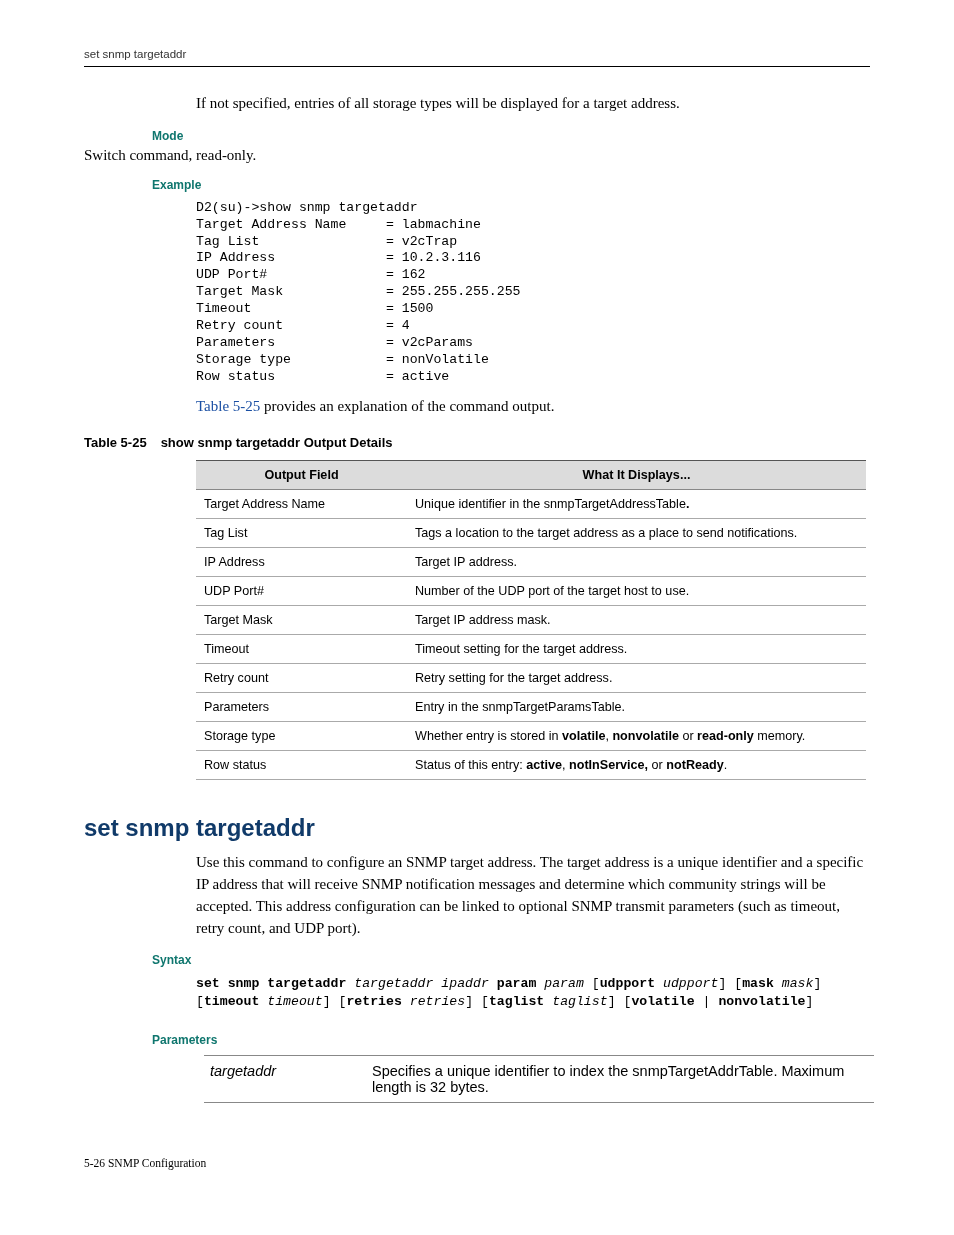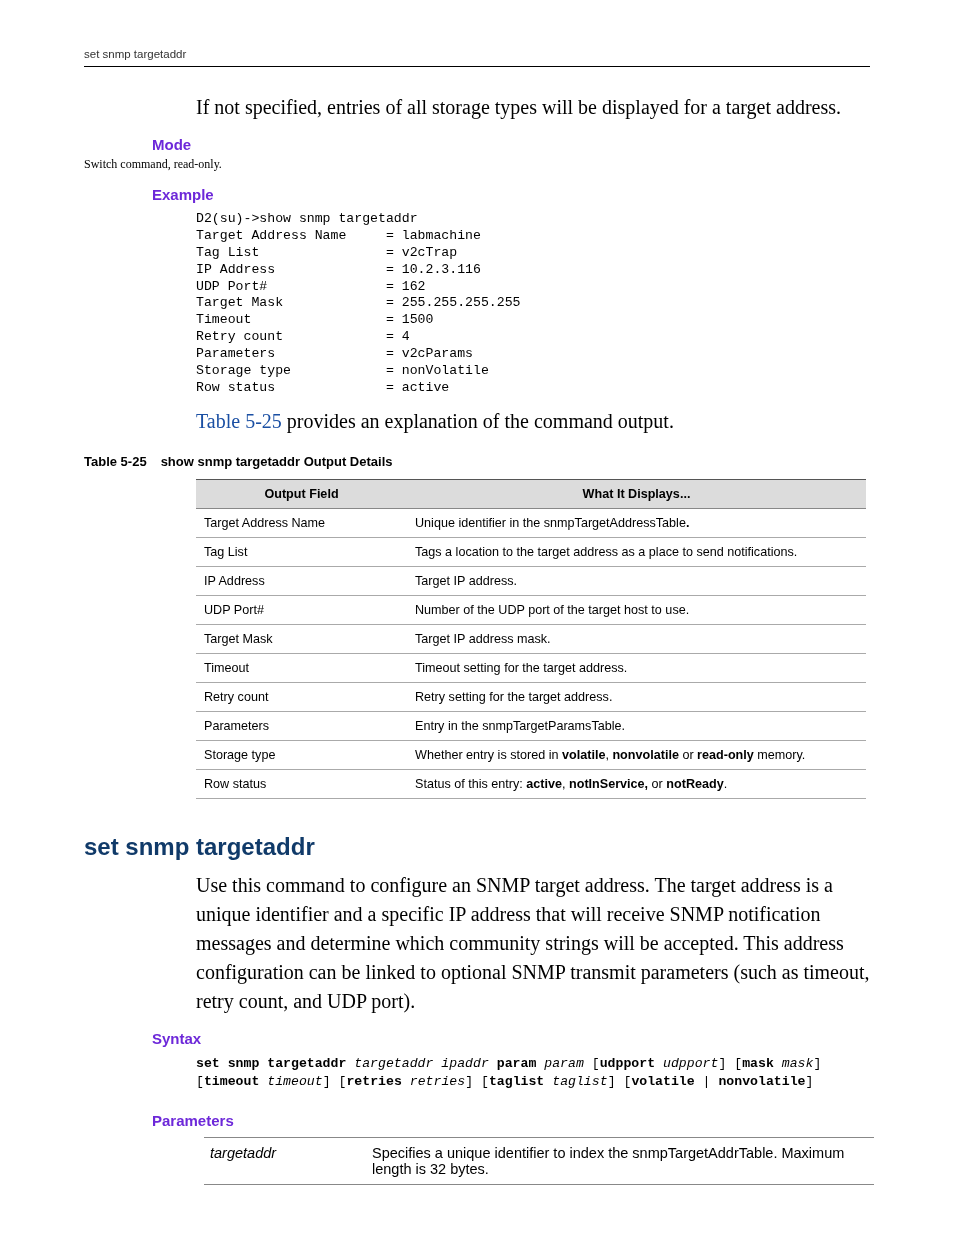--- a/index.html
+++ b/index.html
@@ -13,29 +13,29 @@
     background: #fff;
   }
   .running-head {
     font-size: 11.5px;
     color: #333;
     border-bottom: 1px solid #000;
     padding-bottom: 6px;
     margin-bottom: 26px;
   }
   .body-indent { margin-left: 112px; }
-  .body-indent p { font-family: "Palatino Linotype", Palatino, Georgia, serif; font-size: 20px; line-height: 1.45; margin: 0 0 14px 0; }
+  .body-indent p { font-family: "Palatino Linotype", Palatino, Georgia, serif; font-size: 15px; line-height: 1.45; margin: 0 0 14px 0; }
   h3.section {
     font-family: Arial, Helvetica, sans-serif;
     font-weight: bold;
-    font-size: 15px;
-    color: #6d28d9;
+    font-size: 12px;
+    color: #0f766e;
     margin: 14px 0 8px 68px;
   }
-  .sub-text { margin-left: 0; font-family: "Palatino Linotype", Palatino, Georgia, serif; font-size: 12px; margin-top:-4px; margin-bottom:14px;}
+  .sub-text { margin-left: 0; font-family: "Palatino Linotype", Palatino, Georgia, serif; font-size: 15px; margin-top:-4px; margin-bottom:14px;}
   pre.code {
     font-family: "Courier New", monospace;
     font-size: 13.2px;
     line-height: 1.28;
     margin: 0 0 10px 0;
     white-space: pre;
   }
   .link { color: #1a4fa3; }
   .table-caption {
     font-family: Arial, Helvetica, sans-serif;

